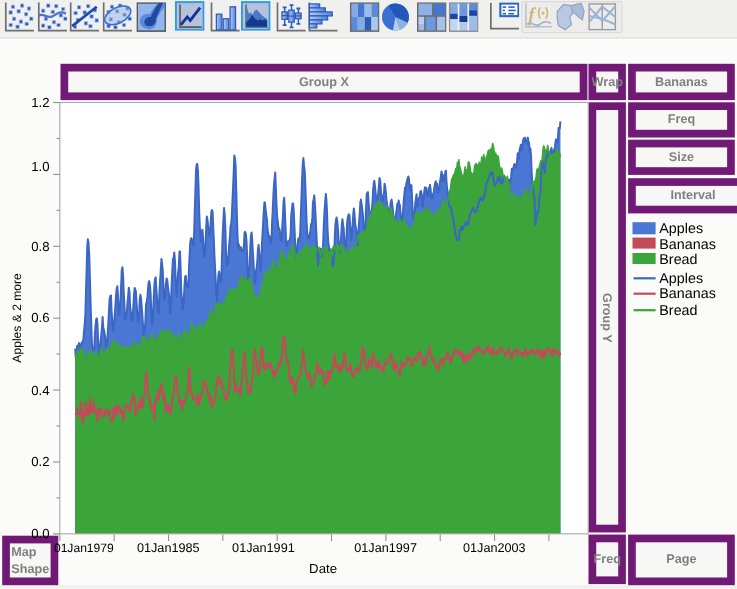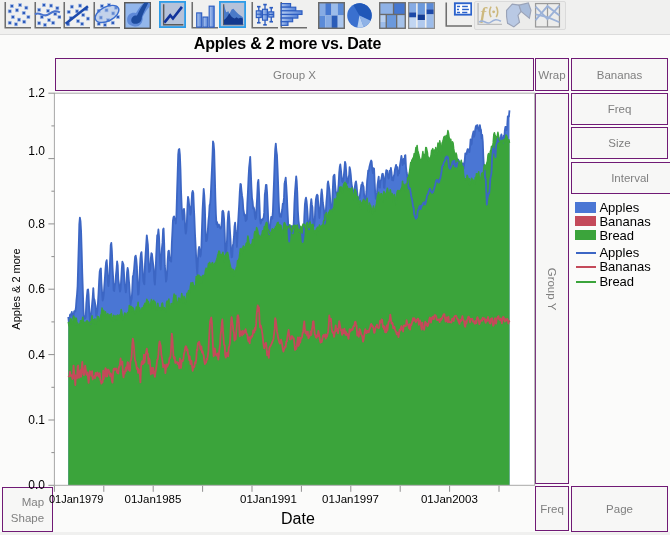--- a/index.html
+++ b/index.html
@@ -1,26 +1,25 @@
 <!DOCTYPE html>
 <html><head><meta charset="utf-8"><style>
 *{margin:0;padding:0;box-sizing:border-box}
 html,body{width:670px;height:535px;background:#f0f0ef;font-family:"Liberation Sans",sans-serif;overflow:hidden}
 #w{position:relative;width:670px;height:535px}
 .ic{position:absolute;top:2px;width:27px;height:27px}
-.zone{position:absolute;background:#f7f7f6;border:1px solid #701a75;color:#7f7f7f;font-weight:normal;font-size:11.5px;display:flex;align-items:center;justify-content:center;text-align:right}
+.zone{position:absolute;background:#f7f7f6;border:7px solid #701a75;color:#7f7f7f;font-weight:bold;font-size:11.5px;display:flex;align-items:center;justify-content:center;text-align:left}
 .lab{position:absolute;color:#000;white-space:nowrap}
 </style></head>
 <body>
 <div id="w">
 
 <div style="position:absolute;left:0;top:35px;width:670px;height:497px;background:#fbfbfa"></div>
 <div style="position:absolute;left:0;top:34px;width:670px;height:1px;background:#dcdcdc"></div>
 
-<div class="lab" style="left:0px;top:34.5px;width:575px;text-align:center;font-size:16px;letter-spacing:-0.2px;font-weight:bold">Apples &amp; 2 more vs. Date</div>
 
 <div class="zone" style="left:55px;top:58px;width:479px;height:33px">Group X</div>
 <div class="zone" style="left:535px;top:58px;width:34px;height:33px">Wrap</div>
 <div class="zone" style="left:535px;top:93px;width:34px;height:391px">
       <span style="transform:rotate(90deg);white-space:nowrap">Group Y</span>
     </div>
 <div class="zone" style="left:571px;top:58px;width:97px;height:33px">Bananas</div>
 <div class="zone" style="left:571px;top:93px;width:97px;height:32px">Freq</div>
 <div class="zone" style="left:571px;top:127px;width:97px;height:32px">Size</div>
 <div class="zone" style="left:571px;top:162px;width:118px;height:32px">Interval</div>
@@ -64,34 +63,34 @@
 <line x1="252.0" y1="485.8" x2="252.0" y2="491.8"></line>
 <line x1="301.4" y1="485.8" x2="301.4" y2="491.8"></line>
 <line x1="350.8" y1="485.8" x2="350.8" y2="491.8"></line>
 <line x1="400.2" y1="485.8" x2="400.2" y2="491.8"></line>
 <line x1="449.6" y1="485.8" x2="449.6" y2="491.8"></line>
 <line x1="499.0" y1="485.8" x2="499.0" y2="491.8"></line>
 </g>
 </svg>
 
 <div class="lab" style="top:478.3px;font-size:12px;width:30px;text-align:right;left:15px">0.0</div>
-<div class="lab" style="top:413.0px;font-size:12px;width:30px;text-align:right;left:15px">0.1</div>
+<div class="lab" style="top:413.0px;font-size:12px;width:30px;text-align:right;left:15px">0.2</div>
 <div class="lab" style="top:347.6px;font-size:12px;width:30px;text-align:right;left:15px">0.4</div>
 <div class="lab" style="top:282.2px;font-size:12px;width:30px;text-align:right;left:15px">0.6</div>
 <div class="lab" style="top:216.9px;font-size:12px;width:30px;text-align:right;left:15px">0.8</div>
 <div class="lab" style="top:144px;font-size:12px;width:30px;text-align:right;left:15px">1.0</div>
 <div class="lab" style="top:86.2px;font-size:12px;width:30px;text-align:right;left:15px">1.2</div>
 
 <div class="lab" style="left:49px;top:493px;font-size:11px">01Jan1979</div>
 <div class="lab" style="left:124.5px;top:493px;font-size:11.5px">01Jan1985</div>
-<div class="lab" style="left:240px;top:493px;font-size:11.5px">01Jan1991</div>
+<div class="lab" style="left:211px;top:493px;font-size:11.5px">01Jan1991</div>
 <div class="lab" style="left:322.1px;top:493px;font-size:11.5px">01Jan1997</div>
 <div class="lab" style="left:420.9px;top:493px;font-size:11.5px">01Jan2003</div>
 
-<div class="lab" style="left:281px;top:509.5px;font-size:16px">Date</div>
+<div class="lab" style="left:281px;top:509.5px;font-size:12px">Date</div>
 <div class="lab" style="left:-25px;top:283px;font-size:11px;transform:rotate(-90deg);transform-origin:center;width:82px;text-align:center;left:-25px">Apples &amp; 2 more</div>
 
 <div style="position:absolute;left:574.8px;top:202px;width:21px;height:10.5px;background:#4a76d4"></div>
 <div class="lab" style="left:599.4px;top:200px;font-size:13px">Apples</div>
 <div style="position:absolute;left:574.8px;top:215.8px;width:21px;height:10.5px;background:#c44a5a"></div>
 <div class="lab" style="left:599.4px;top:213.8px;font-size:13px">Bananas</div>
 <div style="position:absolute;left:574.8px;top:229.7px;width:21px;height:10.5px;background:#3ba43b"></div>
 <div class="lab" style="left:599.4px;top:227.7px;font-size:13px">Bread</div>
 <div style="position:absolute;left:575.5px;top:251.5px;width:20px;height:2px;background:#3c66c4"></div>
 <div class="lab" style="left:599.4px;top:244.5px;font-size:13px">Apples</div>

